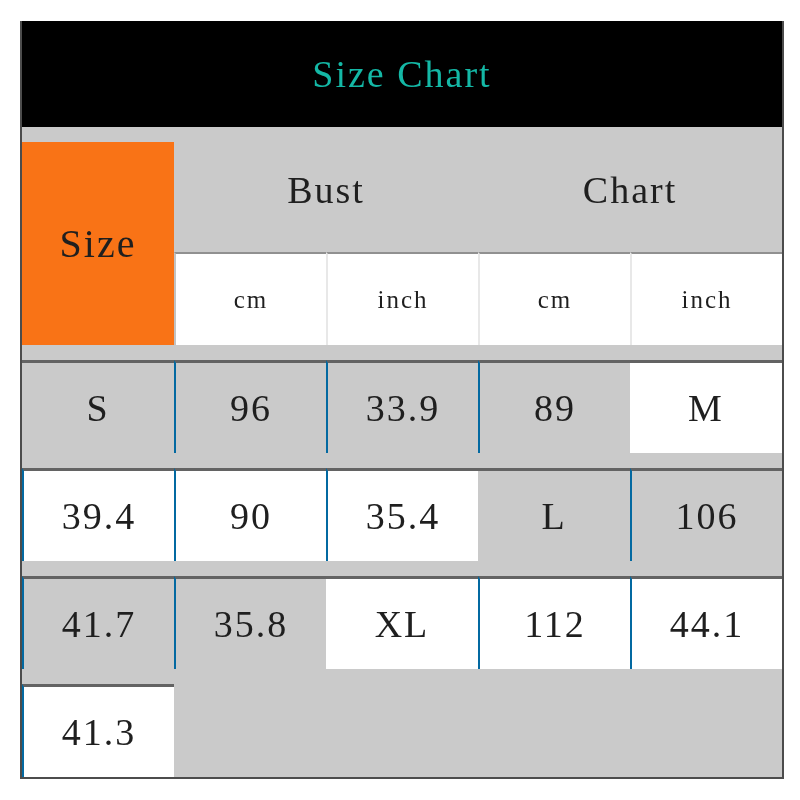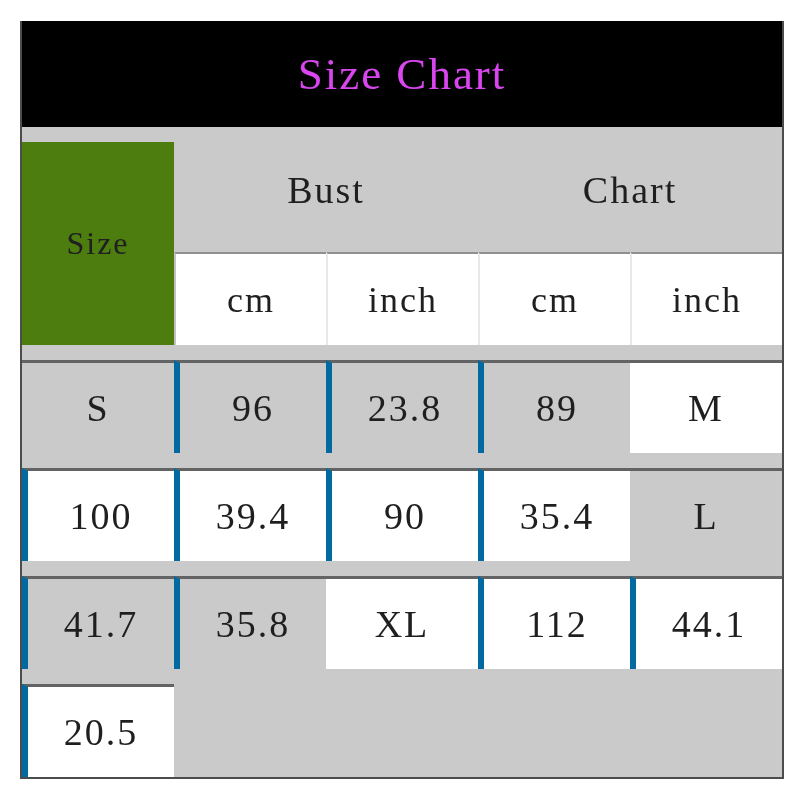--- a/index.html
+++ b/index.html
@@ -27,22 +27,22 @@
     border-bottom: 2px solid #4c4c4c;
   }
   .banner {
     height: 106px;
     background: #000000;
     display: flex;
     align-items: center;
     justify-content: center;
   }
   .banner .title-text {
-    color: #d946ef;
-    font-size: 45px;
+    color: #14b8a6;
+    font-size: 38px;
     letter-spacing: 2px;
     white-space: pre;
   }
   .grid {
     display: grid;
     grid-template-columns: 152px repeat(4, 1fr);
     grid-template-rows: 110px 108px repeat(4, 108px);
     background: #cacaca;
   }
   .cell {
@@ -51,40 +51,40 @@
     justify-content: center;
     font-size: 38px;
     letter-spacing: 2px;
     box-sizing: border-box;
     margin-top: 15px;
   }
   
   .corner {
     grid-column: 1;
     grid-row: 1 / 3;
-    background: #4d7c0f;
-    font-size: 32px;
+    background: #f97316;
+    font-size: 40px;
   }
   .group { grid-row: 1; background: #cacaca; }
   .group-bust { grid-column: 2 / 4; }
   .group-length { grid-column: 4 / 6; }
   .unit {
     grid-row: 2;
     background: #ffffff;
     border-top: 2px solid #909090;
     border-left: 2px solid #e8e8e8;
-    font-size: 36px;
+    font-size: 25px;
   }
   .unit.first { border-left: 2px solid #c2c2c2; }
   
   .data {
     border-top: 3px solid #636363;
     font-size: 38px;
   }
-  .data.vline { border-left: 6px solid #0369a1; }
+  .data.vline { border-left: 2px solid #0369a1; }
   .row-gray { background: #cacaca; }
   .row-white { background: #ffffff; }
 </style>
 </head>
 <body>
 
 <div class="page">
   <div class="sheet">
 
     <div class="banner">
@@ -97,33 +97,33 @@
       <div class="cell group group-bust">Bust</div>
       <div class="cell group group-length">Chart</div>
 
       <div class="cell unit first">cm</div>
       <div class="cell unit">inch</div>
       <div class="cell unit">cm</div>
       <div class="cell unit">inch</div>
 
       <div class="cell data row-gray">S</div>
       <div class="cell data vline row-gray">96</div>
-      <div class="cell data vline row-gray">23.8</div>
+      <div class="cell data vline row-gray">33.9</div>
       <div class="cell data vline row-gray">89</div>
 
       <div class="cell data row-white">M</div>
-      <div class="cell data vline row-white">100</div>
       <div class="cell data vline row-white">39.4</div>
       <div class="cell data vline row-white">90</div>
       <div class="cell data vline row-white">35.4</div>
 
       <div class="cell data row-gray">L</div>
+      <div class="cell data vline row-gray">106</div>
       <div class="cell data vline row-gray">41.7</div>
       <div class="cell data vline row-gray">35.8</div>
 
       <div class="cell data row-white">XL</div>
       <div class="cell data vline row-white">112</div>
       <div class="cell data vline row-white">44.1</div>
-      <div class="cell data vline row-white">20.5</div>
+      <div class="cell data vline row-white">41.3</div>
 
     </div>
   </div>
 </div>
 
 </body></html>

